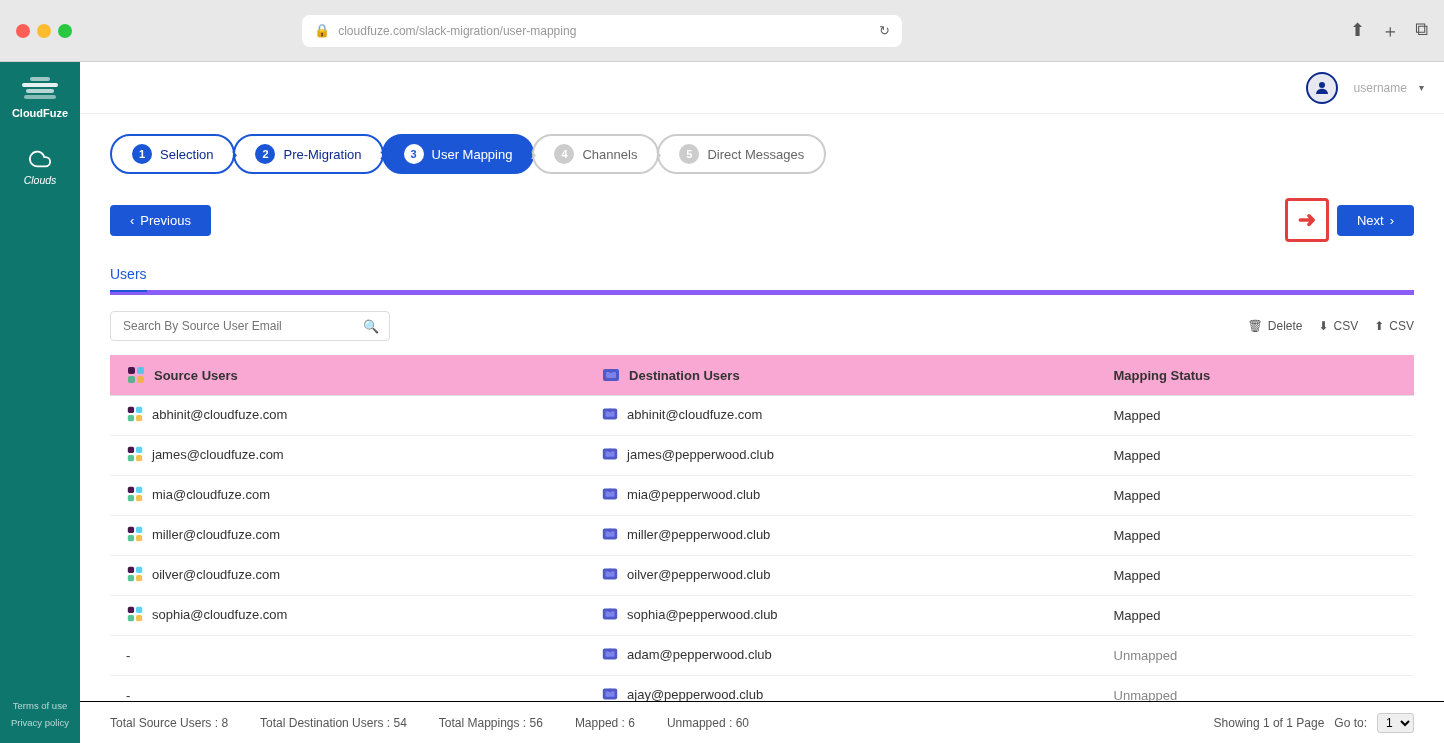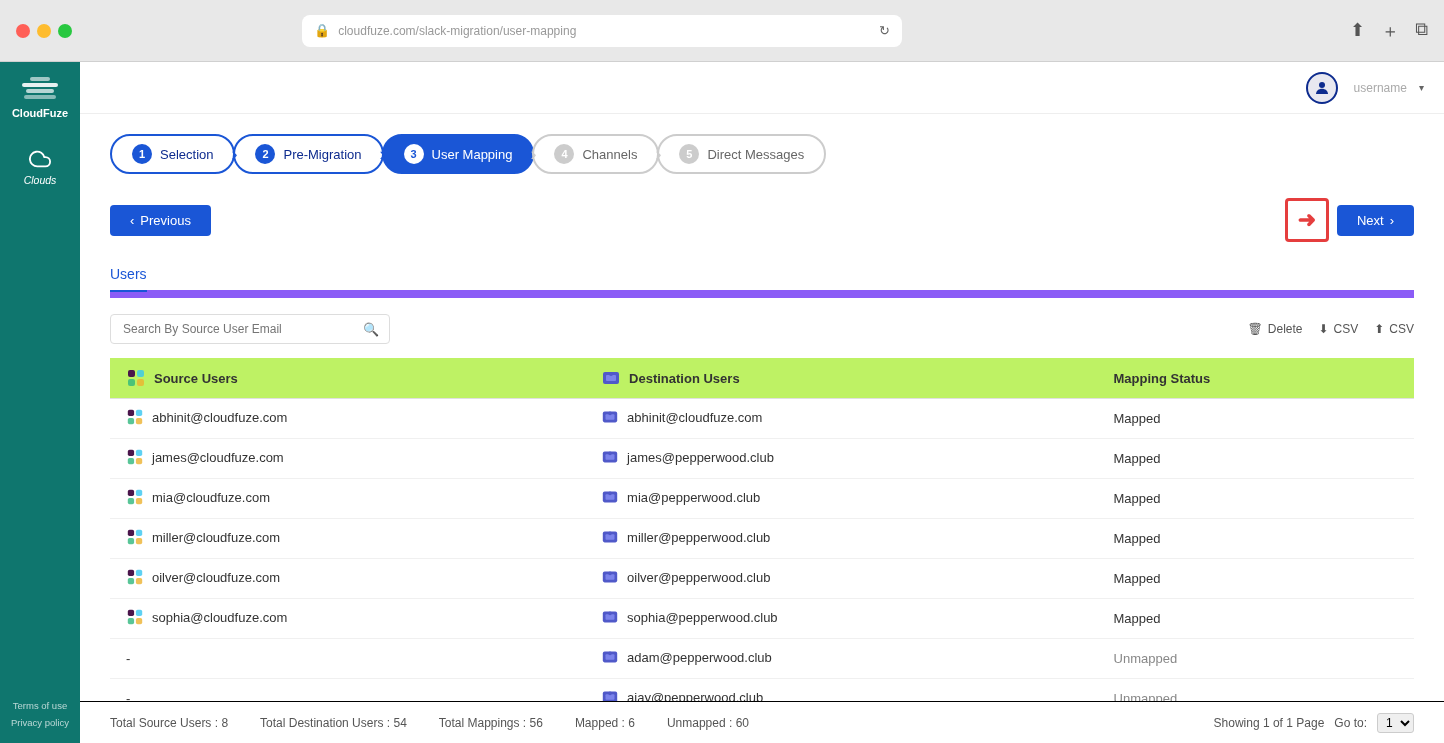--- a/index.html
+++ b/index.html
@@ -212,21 +212,21 @@
       width: 44px; height: 44px;
       border: 3px solid #e53e3e;
       border-radius: 4px;
       display: flex; align-items: center; justify-content: center;
       margin-right: 8px;
     }
 
     
     .tabs {
       display: flex;
-      border-bottom: 8px solid #8b5cf6;
+      border-bottom: 5px solid #8b5cf6;
       margin-bottom: 16px;
     }
     .tab {
       padding: 8px 0;
       margin-right: 24px;
       font-size: 14px;
       cursor: pointer;
       color: #666;
       border-bottom: 2px solid transparent;
       margin-bottom: -2px;
@@ -267,21 +267,21 @@
     }
     .action-buttons { display: flex; gap: 16px; align-items: center; }
     .action-btn {
       display: flex; align-items: center; gap: 5px;
       font-size: 12px; color: #555; cursor: pointer; border: none; background: none;
     }
 
     
     .table-container { flex: 1; overflow: auto; }
     table { width: 100%; border-collapse: collapse; }
-    thead tr { background: #bef264; }
+    thead tr { background: #f9a8d4; }
     th {
       padding: 10px 16px;
       text-align: left;
       font-size: 13px;
       font-weight: 600;
       color: #333;
       border-bottom: 1px solid #e0e0e0;
     }
     td {
       padding: 9px 16px;

